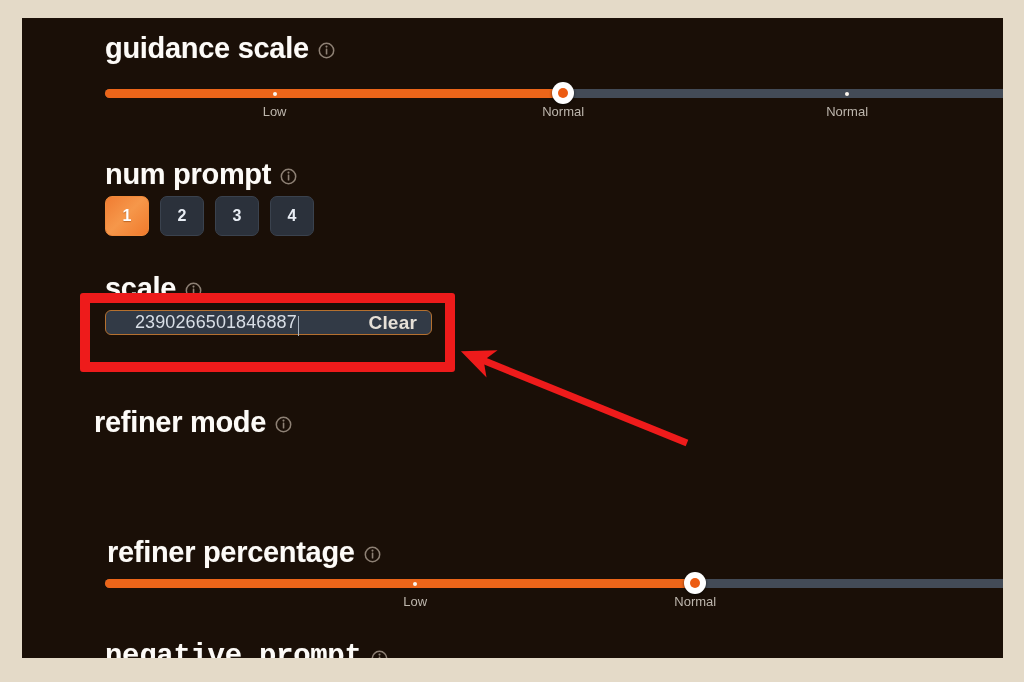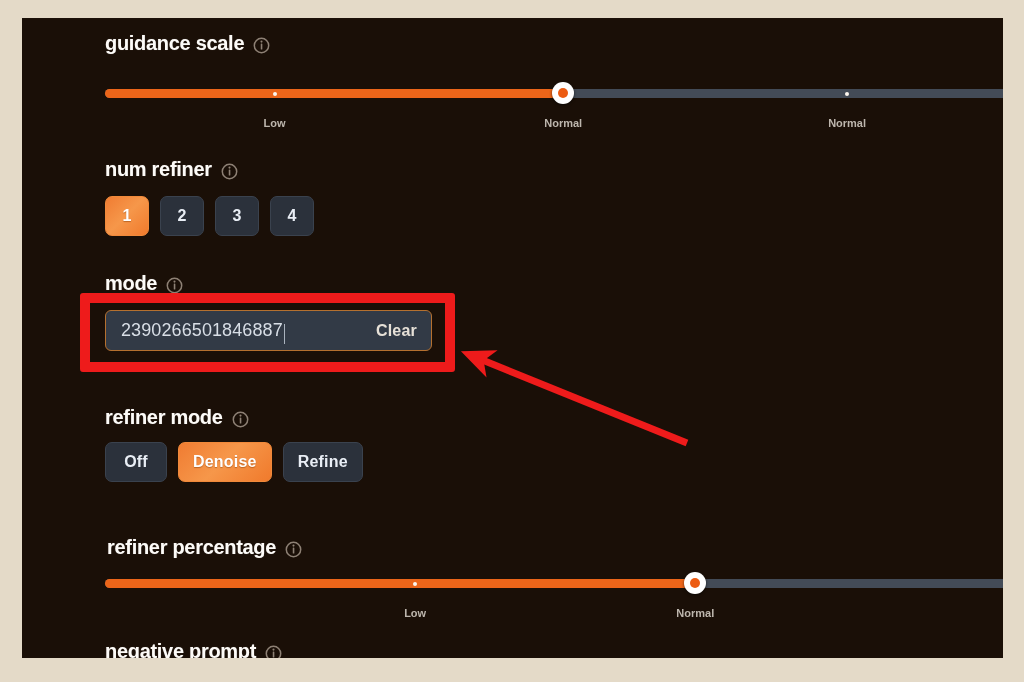--- a/index.html
+++ b/index.html
@@ -53,21 +53,21 @@
     padding: 0;
   }
 
   
   .field-label {
     position: absolute;
     display: flex;
     align-items: center;
     gap: 9px;
     color: #fdfbf8;
-    font-size: 20px;
+    font-size: 29px;
     font-weight: 700;
     letter-spacing: -0.3px;
     white-space: nowrap;
     text-shadow: 0 0 1px rgba(255,255,255,0.25);
   }
 
   .info-icon {
     width: 17px; height: 17px;
     flex: 0 0 auto;
     display: inline-block;
@@ -117,24 +117,24 @@
     content: "";
     position: absolute;
     left: 50%; top: 50%;
     transform: translate(-50%,-50%);
     width: 10px; height: 10px;
     border-radius: 50%;
     background: #ec5b12;
   }
   .slider-marklabel {
     position: absolute;
-    top: 37px;
+    top: 24px;
     color: #bdb6ad;
-    font-size: 11px;
-    font-weight: 700;
+    font-size: 13px;
+    font-weight: 400;
     transform: translateX(-50%);
     white-space: nowrap;
   }
 
   
   .btn-row {
     position: absolute;
     display: flex;
     gap: 11px;
   }
@@ -162,47 +162,47 @@
     text-shadow: 0 1px 1px rgba(120,50,0,.45);
   }
 
   
   .seed-wrap {
     position: absolute;
   }
   .seed-input {
     position: relative;
     width: 100%;
-    height: 41px;
+    height: 25px;
     background: #323a46;
     border: 1.5px solid #b5702f;
     border-radius: 6px;
     display: flex;
     align-items: center;
-    padding: 0 14px 0 15px;
+    padding: 0 14px 0 29px;
   }
   .seed-value {
     color: #d8dee6;
     font-size: 18px;
     letter-spacing: .1px;
     white-space: nowrap;
   }
   .caret {
     display: inline-block;
     width: 1.5px;
     height: 20px;
     background: #aab3be;
     margin-left: 1px;
     position: relative;
     top: 3px;
   }
   .clear-btn {
     margin-left: auto;
     color: #e6e0d7;
-    font-size: 16px;
+    font-size: 19px;
     font-weight: 700;
     cursor: pointer;
     letter-spacing: .2px;
   }
 
   
   #redbox {
     position: absolute;
     left: 80px;
     top: 293px;
@@ -250,21 +250,21 @@
         <div class="slider-tick" id="gs-tick-0" style="left: 18.1%;"></div>
         <div class="slider-tick" id="gs-tick-1" style="left: 48.9%;"></div>
         <div class="slider-tick" id="gs-tick-2" style="left: 79.2%;"></div>
         <div class="slider-handle" id="gs-handle" style="left: 48.9%;"></div>
         <div class="slider-marklabel" id="gs-lab-0" style="left: 18.1%;">Low</div>
         <div class="slider-marklabel" id="gs-lab-1" style="left: 48.9%;">Normal</div>
         <div class="slider-marklabel" id="gs-lab-2" style="left: 79.2%;">Normal</div>
       </div>
 
       <div class="field-label" style="left:83px; top:140px;">
-        <span>num refiner</span>
+        <span>num prompt</span>
         <span class="info-icon">
           <svg width="17" height="17" viewBox="0 0 17 17">
             <circle cx="8.5" cy="8.5" r="7.2" fill="none" stroke="#8e8175" stroke-width="1.5"></circle>
             <circle cx="8.5" cy="4.6" r="1.05" fill="#8e8175"></circle>
             <rect x="7.75" y="6.5" width="1.6" height="6" rx=".6" fill="#8e8175"></rect>
           </svg>
         </span>
       </div>
 
       <div class="btn-row" style="left:83px; top:178px;">
@@ -276,60 +276,49 @@
         </div>
         <div class="choice-btn">
           <span>3</span>
         </div>
         <div class="choice-btn">
           <span>4</span>
         </div>
       </div>
 
       <div class="field-label" style="left:83px; top:254px;">
-        <span>mode</span>
+        <span>scale</span>
         <span class="info-icon">
           <svg width="17" height="17" viewBox="0 0 17 17">
             <circle cx="8.5" cy="8.5" r="7.2" fill="none" stroke="#8e8175" stroke-width="1.5"></circle>
             <circle cx="8.5" cy="4.6" r="1.05" fill="#8e8175"></circle>
             <rect x="7.75" y="6.5" width="1.6" height="6" rx=".6" fill="#8e8175"></rect>
           </svg>
         </span>
       </div>
 
       <div class="seed-wrap" style="left:83px; top:292px; width:327px;">
         <div class="seed-input" title="Seed">
           <span class="seed-value">2390266501846887</span>
             <span class="caret"></span>
           <span class="clear-btn">Clear</span>
         </div>
       </div>
 
-      <div class="field-label" style="left:83px; top:388px;">
+      <div class="field-label" style="left:72px; top:388px;">
         <span>refiner mode</span>
         <span class="info-icon">
           <svg width="17" height="17" viewBox="0 0 17 17">
             <circle cx="8.5" cy="8.5" r="7.2" fill="none" stroke="#8e8175" stroke-width="1.5"></circle>
             <circle cx="8.5" cy="4.6" r="1.05" fill="#8e8175"></circle>
             <rect x="7.75" y="6.5" width="1.6" height="6" rx=".6" fill="#8e8175"></rect>
           </svg>
         </span>
       </div>
 
-      <div class="btn-row" style="left:83px; top:424px;">
-        <div class="choice-btn wide">
-          <span>Off</span>
-        </div>
-        <div class="choice-btn wide active">
-          <span>Denoise</span>
-        </div>
-        <div class="choice-btn wide">
-          <span>Refine</span>
-        </div>
-      </div>
 
       <div class="field-label" style="left:85px; top:518px;">
         <span>refiner percentage</span>
         <span class="info-icon">
           <svg width="17" height="17" viewBox="0 0 17 17">
             <circle cx="8.5" cy="8.5" r="7.2" fill="none" stroke="#8e8175" stroke-width="1.5"></circle>
             <circle cx="8.5" cy="4.6" r="1.05" fill="#8e8175"></circle>
             <rect x="7.75" y="6.5" width="1.6" height="6" rx=".6" fill="#8e8175"></rect>
           </svg>
         </span>
@@ -338,21 +327,21 @@
       <div class="slider" style="left:83px; top:552px; width:937px;">
         <div class="slider-track"></div>
         <div class="slider-fill" id="rp-fill" style="width: 63%;"></div>
         <div class="slider-tick" id="rp-tick-0" style="left: 33.1%;"></div>
         <div class="slider-tick" id="rp-tick-1" style="left: 63%;"></div>
         <div class="slider-handle" id="rp-handle" style="left: 63%;"></div>
         <div class="slider-marklabel" id="rp-lab-0" style="left: 33.1%;">Low</div>
         <div class="slider-marklabel" id="rp-lab-1" style="left: 63%;">Normal</div>
       </div>
 
-      <div class="field-label" style="left:83px; top:622px;">
+      <div class="field-label" style="left:83px; top:622px;font-family:Liberation Mono, monospace;">
         <span>negative prompt</span>
         <span class="info-icon">
           <svg width="17" height="17" viewBox="0 0 17 17">
             <circle cx="8.5" cy="8.5" r="7.2" fill="none" stroke="#8e8175" stroke-width="1.5"></circle>
             <circle cx="8.5" cy="4.6" r="1.05" fill="#8e8175"></circle>
             <rect x="7.75" y="6.5" width="1.6" height="6" rx=".6" fill="#8e8175"></rect>
           </svg>
         </span>
       </div>
 

